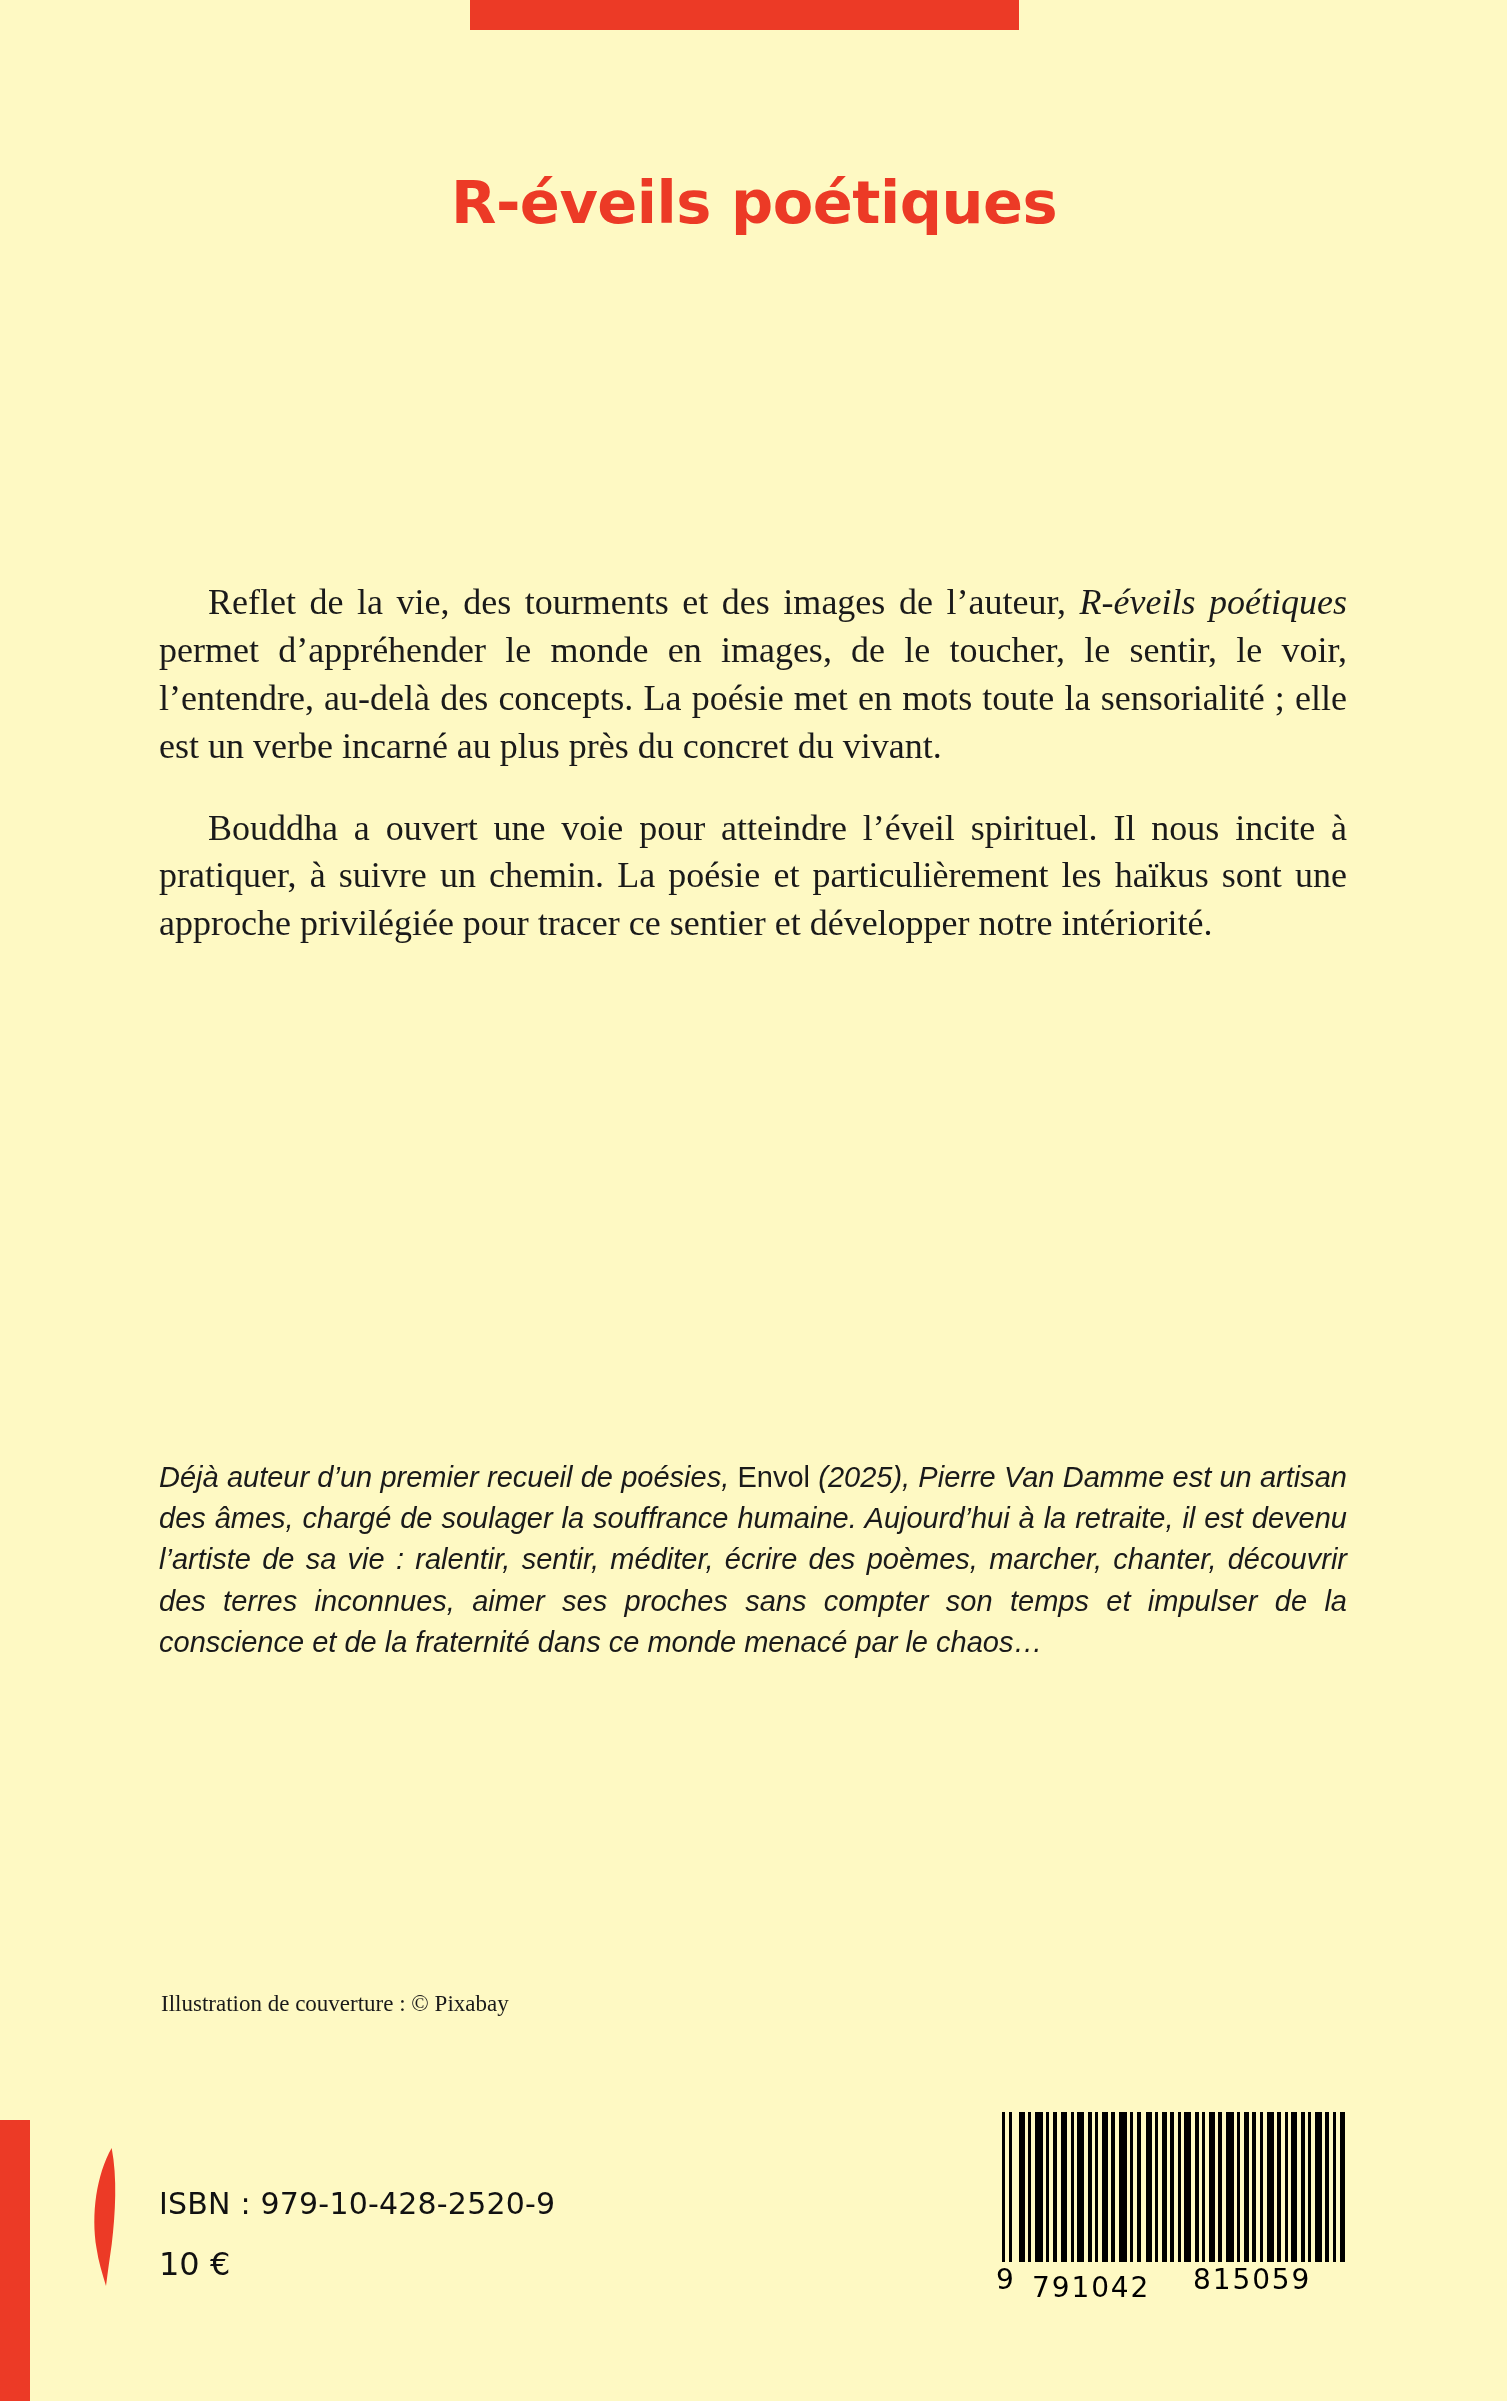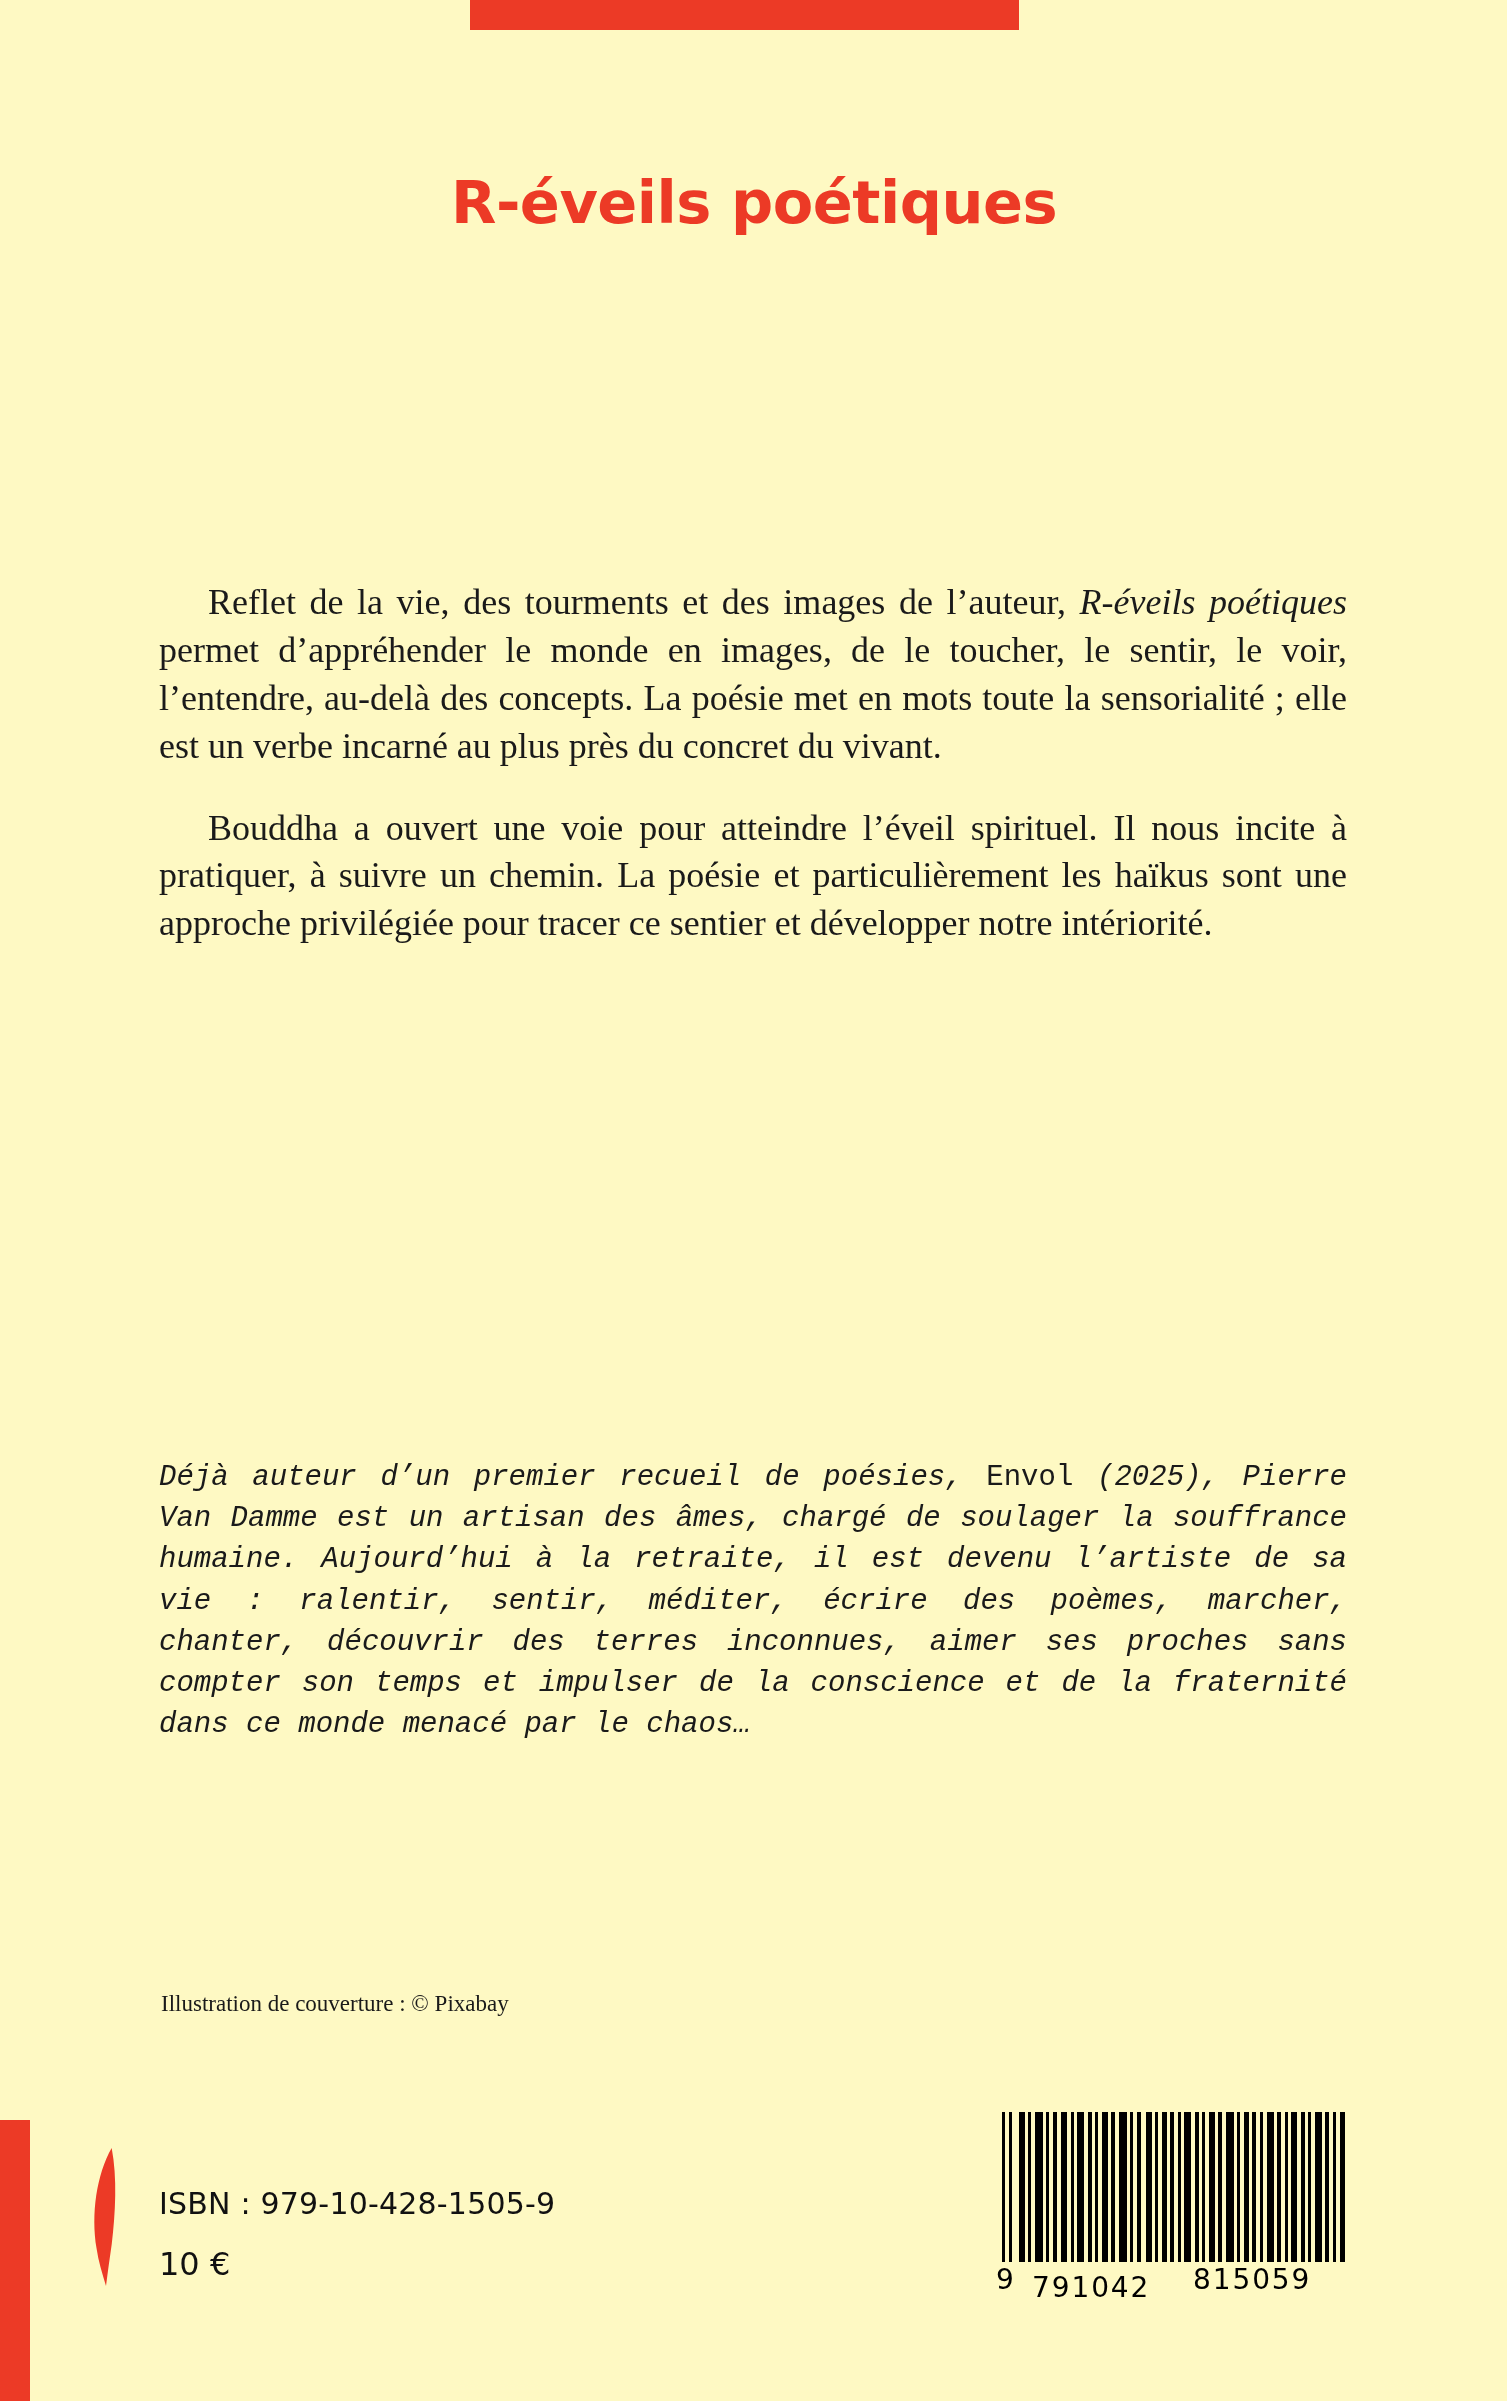--- a/index.html
+++ b/index.html
@@ -65,21 +65,21 @@
   .blurb em {
     font-style: italic;
   }
 
   
   .bio {
     position: absolute;
     left: 159px;
     top: 1457px;
     width: 1188px;
-    font-family: Liberation Mono, monospace;
+    font-family: Liberation Sans, sans-serif;
     font-size: 29px;
     line-height: 1.42;
     color: #1a1a1a;
     text-align: justify;
     font-style: italic;
   }
   .bio .upright {
     font-style: normal;
   }
 
@@ -183,21 +183,21 @@
   </div>
 
   <div class="credit">Illustration de couverture : © Pixabay</div>
 
   <div class="bottom-left-bar"></div>
 
   <svg class="feather" viewBox="0 0 40 150">
     <path d="M26 2 C10 30 4 72 10 108 C12 122 16 134 20 148 C22 132 24 118 26 104 C30 70 32 34 26 2 Z" fill="#ec3a26"></path>
   </svg>
 
-  <div class="isbn">ISBN : 979-10-428-1505-9</div>
+  <div class="isbn">ISBN : 979-10-428-2520-9</div>
   <div class="price">10 €</div>
 
   <div class="barcode-wrap">
     <div class="barcode-bars">
       <i style="left:5.7px;width:3.8px"></i>
       <i style="left:13.2px;width:2.8px"></i>
       <i style="left:23px;width:5.7px"></i>
       <i style="left:32px;width:2.8px"></i>
       <i style="left:39px;width:7.6px"></i>
       <i style="left:50px;width:2.8px"></i>

